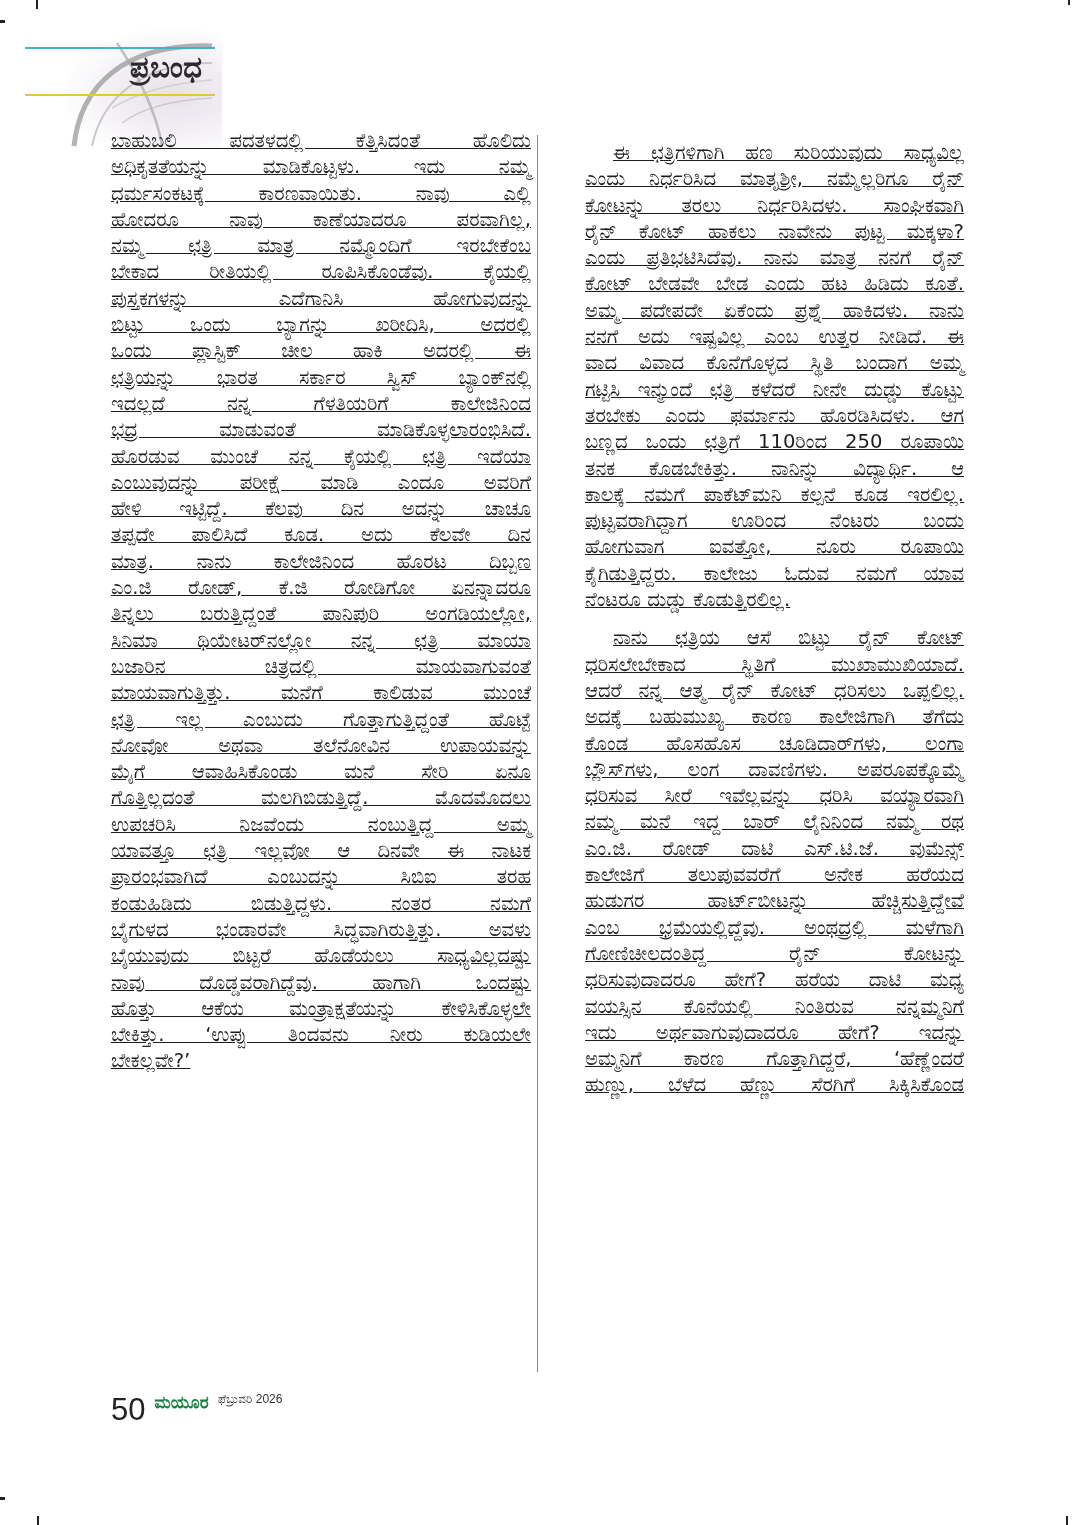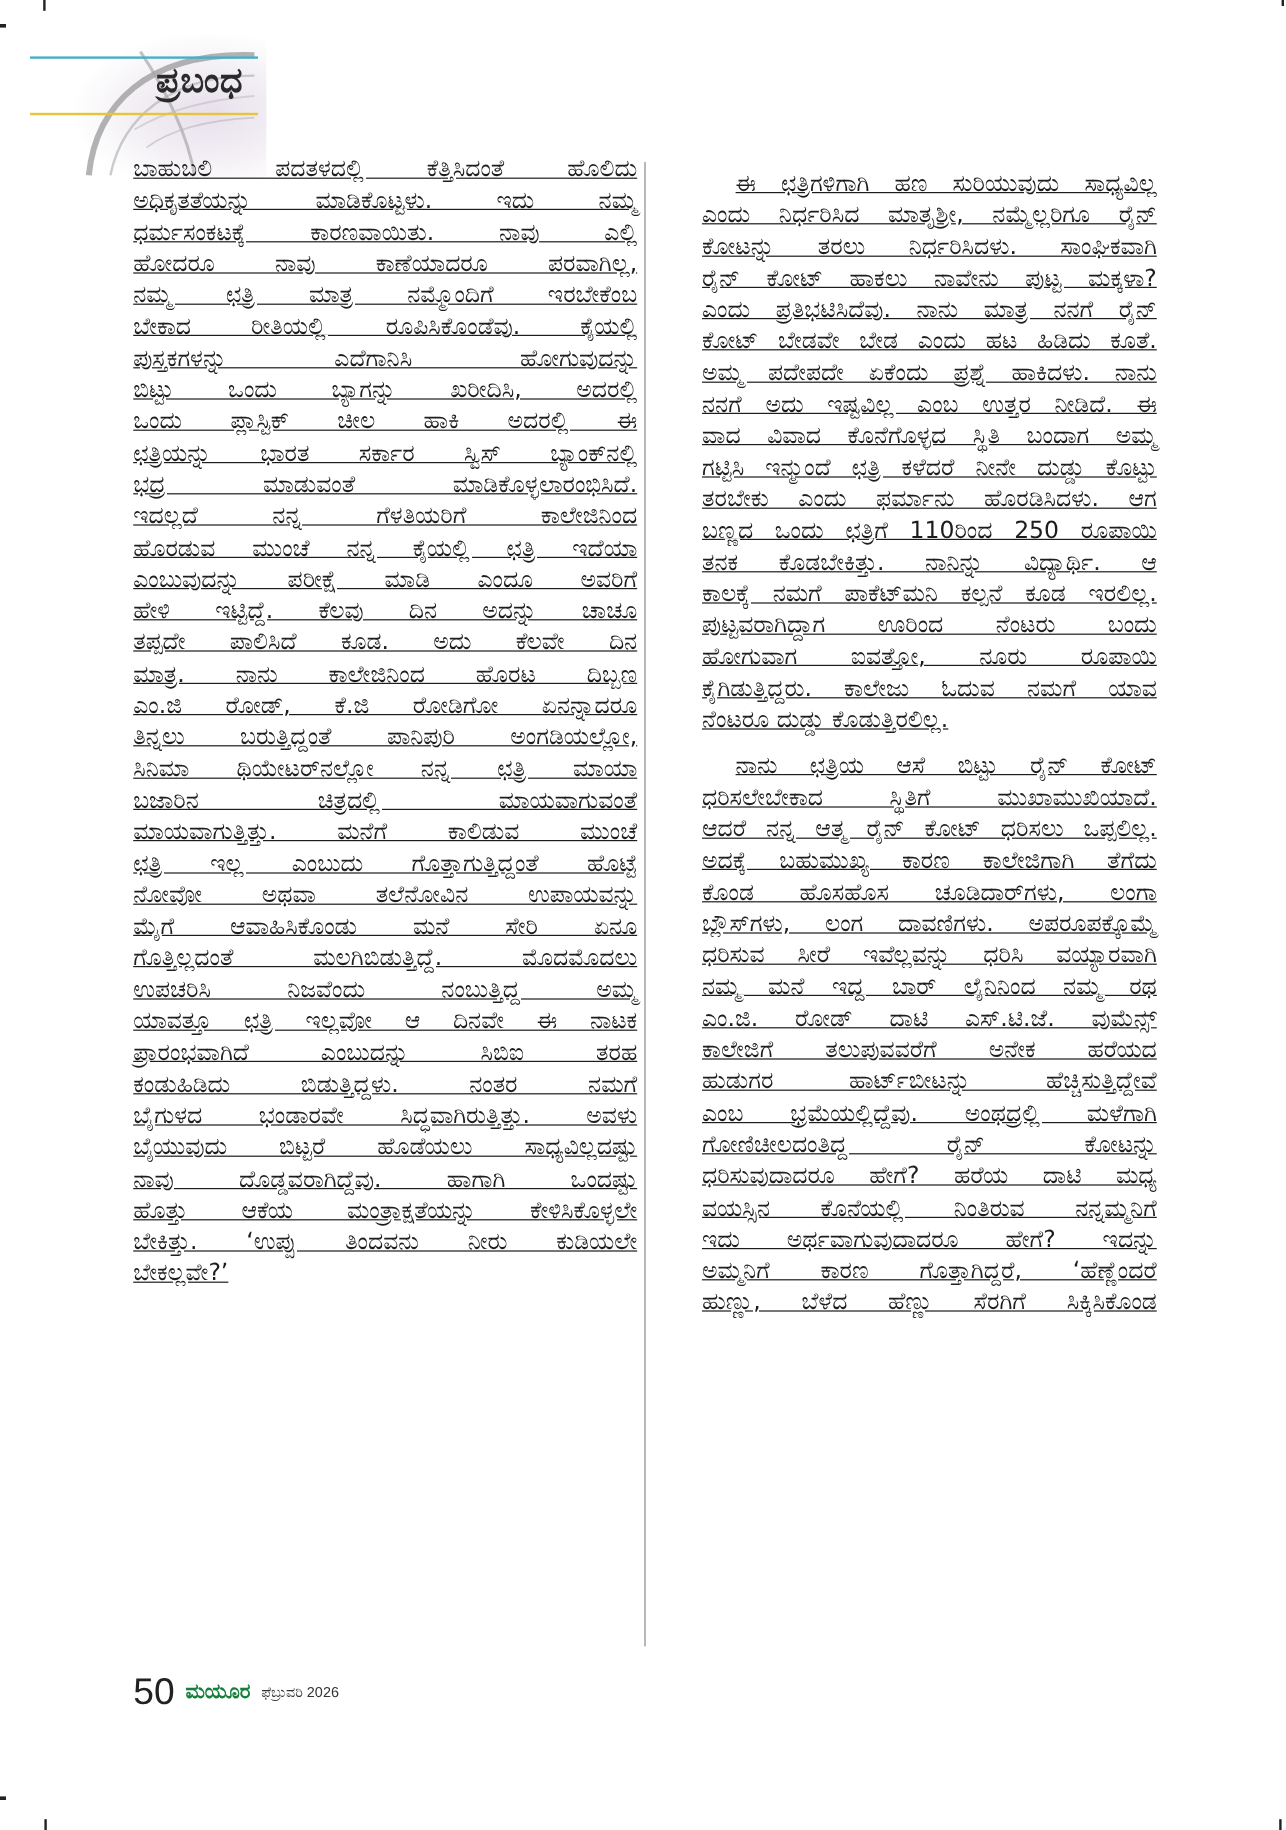--- a/index.html
+++ b/index.html
@@ -29,21 +29,21 @@
       font-size: 19.6px; line-height: 26.3px; text-align: justify; text-align-last: auto; text-decoration: underline;
     }
     .column p { margin: 0; }
     .col-left { left: 111px; }
     .col-right { left: 557px; width: 407px; }
     .col-right p { text-indent: 28px; margin-top: 12px; }
     .line { display: block; text-align: justify; text-align-last: justify; white-space: nowrap; }
     .line.last { text-align-last: left; }
     .divider { position: absolute; left: 537px; top: 135px; width: 1px; height: 1237px; background: #8a8a8a; }
 
-    .footer { position: absolute; left: 111px; top: 1392px; display: flex; align-items: center; gap: 9px; }
+    .footer { position: absolute; left: 111px; top: 1392px; display: flex; align-items: flex-start; gap: 9px; }
     .page-num { font-family: "Liberation Sans", sans-serif; font-size: 31px; color: #222; }
     .mag-name { font-size: 17px; font-weight: bold; color: #15803d; }
     .issue-date { font-family: "Liberation Sans", sans-serif; font-size: 12px; color: #333; }
   </style>
 </head>
 <body>
 
 <div class="crop v" style="left:36px; top:0;"></div>
 <div class="crop h" style="left:0; top:20px;"></div>
 <div class="crop v" style="left:1068px; top:0; height:5px;"></div>
@@ -71,22 +71,22 @@
       <span class="line">ಬಾಹುಬಲಿ ಪದತಳದಲ್ಲಿ ಕೆತ್ತಿಸಿದಂತೆ ಹೊಲಿದು</span>
       <span class="line">ಅಧಿಕೃತತೆಯನ್ನು ಮಾಡಿಕೊಟ್ಟಳು. ಇದು ನಮ್ಮ</span>
       <span class="line">ಧರ್ಮಸಂಕಟಕ್ಕೆ ಕಾರಣವಾಯಿತು. ನಾವು ಎಲ್ಲಿ</span>
       <span class="line">ಹೋದರೂ ನಾವು ಕಾಣೆಯಾದರೂ ಪರವಾಗಿಲ್ಲ,</span>
       <span class="line">ನಮ್ಮ ಛತ್ರಿ ಮಾತ್ರ ನಮ್ಮೊಂದಿಗೆ ಇರಬೇಕೆಂಬ</span>
       <span class="line">ಬೇಕಾದ ರೀತಿಯಲ್ಲಿ ರೂಪಿಸಿಕೊಂಡೆವು. ಕೈಯಲ್ಲಿ</span>
       <span class="line">ಪುಸ್ತಕಗಳನ್ನು ಎದೆಗಾನಿಸಿ ಹೋಗುವುದನ್ನು</span>
       <span class="line">ಬಿಟ್ಟು ಒಂದು ಬ್ಯಾಗನ್ನು ಖರೀದಿಸಿ, ಅದರಲ್ಲಿ</span>
       <span class="line">ಒಂದು ಪ್ಲಾಸ್ಟಿಕ್ ಚೀಲ ಹಾಕಿ ಅದರಲ್ಲಿ ಈ</span>
       <span class="line">ಛತ್ರಿಯನ್ನು ಭಾರತ ಸರ್ಕಾರ ಸ್ವಿಸ್ ಬ್ಯಾಂಕ್‌ನಲ್ಲಿ</span>
+      <span class="line">ಇದಲ್ಲದೆ ನನ್ನ ಗೆಳತಿಯರಿಗೆ ಕಾಲೇಜಿನಿಂದ</span>
       <span class="line">ಭದ್ರ ಮಾಡುವಂತೆ ಮಾಡಿಕೊಳ್ಳಲಾರಂಭಿಸಿದೆ.</span>
-      <span class="line">ಇದಲ್ಲದೆ ನನ್ನ ಗೆಳತಿಯರಿಗೆ ಕಾಲೇಜಿನಿಂದ</span>
       <span class="line">ಹೊರಡುವ ಮುಂಚೆ ನನ್ನ ಕೈಯಲ್ಲಿ ಛತ್ರಿ ಇದೆಯಾ</span>
       <span class="line">ಎಂಬುವುದನ್ನು ಪರೀಕ್ಷೆ ಮಾಡಿ ಎಂದೂ ಅವರಿಗೆ</span>
       <span class="line">ಹೇಳಿ ಇಟ್ಟಿದ್ದೆ. ಕೆಲವು ದಿನ ಅದನ್ನು ಚಾಚೂ</span>
       <span class="line">ತಪ್ಪದೇ ಪಾಲಿಸಿದೆ ಕೂಡ. ಅದು ಕೆಲವೇ ದಿನ</span>
       <span class="line">ಮಾತ್ರ. ನಾನು ಕಾಲೇಜಿನಿಂದ ಹೊರಟ ದಿಬ್ಬಣ</span>
       <span class="line">ಎಂ.ಜಿ ರೋಡ್, ಕೆ.ಜಿ ರೋಡಿಗೋ ಏನನ್ನಾದರೂ</span>
       <span class="line">ತಿನ್ನಲು ಬರುತ್ತಿದ್ದಂತೆ ಪಾನಿಪುರಿ ಅಂಗಡಿಯಲ್ಲೋ,</span>
       <span class="line">ಸಿನಿಮಾ ಥಿಯೇಟರ್‌ನಲ್ಲೋ ನನ್ನ ಛತ್ರಿ ಮಾಯಾ</span>
       <span class="line">ಬಜಾರಿನ ಚಿತ್ರದಲ್ಲಿ ಮಾಯವಾಗುವಂತೆ</span>
       <span class="line">ಮಾಯವಾಗುತ್ತಿತ್ತು. ಮನೆಗೆ ಕಾಲಿಡುವ ಮುಂಚೆ</span>

